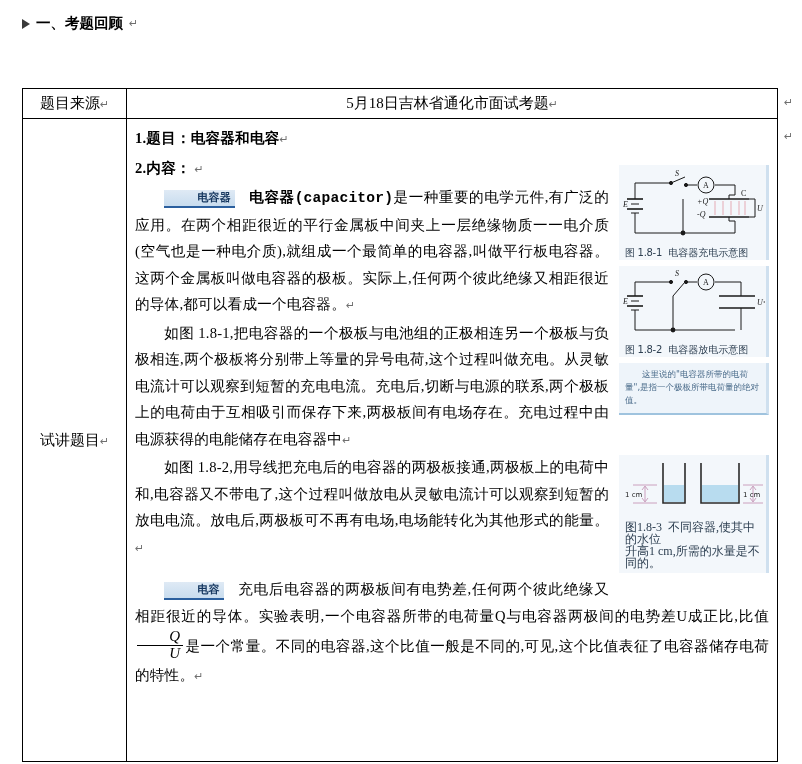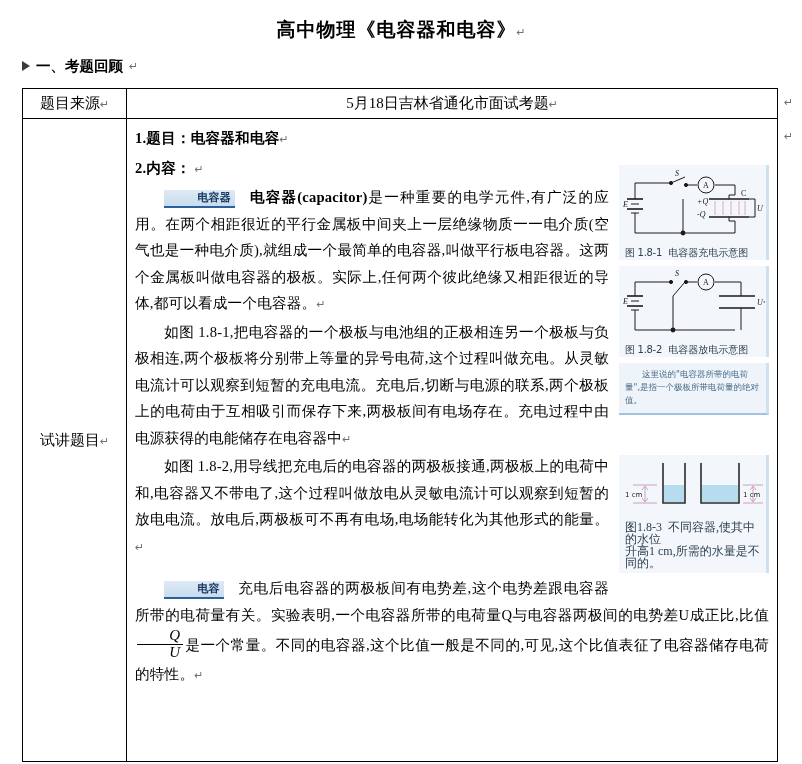--- a/index.html
+++ b/index.html
@@ -144,21 +144,21 @@
     font-weight: bold;
     font-size: 11px;
     font-family: "DejaVu Sans", "Liberation Sans", sans-serif;
     padding: 0px 4px 0px 4px;
     line-height: 16px;
     vertical-align: 1px;
     margin-right: 14px;
   }
   .bold-term {
     font-weight: bold;
-    font-family: Liberation Serif, serif;
+    font-family: Liberation Mono, monospace;
   }
 
   
   .frac {
     display: inline-block;
     vertical-align: -0.45em;
     text-align: center;
     font-style: italic;
     font-family: "Liberation Serif", serif;
     font-size: 15px;
@@ -206,23 +206,20 @@
     line-height: 12px;
     padding-left: 2px;
   }
   svg { display: block; }
 </style>
 </head>
 <body>
 
 <div class="page">
 
-  <h1 class="doc-title">
-    <span>高中物理《电容器和电容》</span><span class="pilcrow">↵</span>
-  </h1>
 
   <div class="section-heading">
     <span class="collapse-tri"></span>
     <span>一、考题回顾</span>
       <span class="pilcrow">↵</span>
   </div>
 
   <span class="outside-mark" style="top:96px;">↵</span>
   <span class="outside-mark" style="top:130px;">↵</span>
 
@@ -404,21 +401,21 @@
 
             <p class="para">
               <span>如图 1.8-1,把电容器的一个极板与电池组的正极相连另一个极板与负极相连,两个极板将分别带上等量的异号电荷,这个过程叫做充电。从灵敏电流计可以观察到短暂的充电电流。充电后,切断与电源的联系,两个极板上的电荷由于互相吸引而保存下来,两极板间有电场存在。充电过程中由电源获得的电能储存在电容器中</span><span class="pilcrow">↵</span>
             </p>
 
             <p class="para">
               <span>如图 1.8-2,用导线把充电后的电容器的两极板接通,两极板上的电荷中和,电容器又不带电了,这个过程叫做放电从灵敏电流计可以观察到短暂的放电电流。放电后,两极板可不再有电场,电场能转化为其他形式的能量。</span><span class="pilcrow">↵</span>
             </p>
 
             <p class="para" style="margin-top:14px;">
-              <span class="term-chip">电容</span><span>充电后电容器的两极板间有电势差,这个电势差跟电容器所带的电荷量有关。实验表明,一个电容器所带的电荷量Q与电容器两极间的电势差U成正比,比值</span><span class="frac"><span class="num">Q</span><span class="den">U</span></span><span>是一个常量。不同的电容器,这个比值一般是不同的,可见,这个比值表征了电容器储存电荷的特性。</span><span class="pilcrow">↵</span>
+              <span class="term-chip">电容</span><span>充电后电容器的两极板间有电势差,任何两个彼此绝缘又相距很近的导体。实验表明,一个电容器所带的电荷量Q与电容器两极间的电势差U成正比,比值</span><span class="frac"><span class="num">Q</span><span class="den">U</span></span><span>是一个常量。不同的电容器,这个比值一般是不同的,可见,这个比值表征了电容器储存电荷的特性。</span><span class="pilcrow">↵</span>
             </p>
 
           </div>
 
         </td>
       </tr>
     </tbody>
   </table>
 
 </div>

